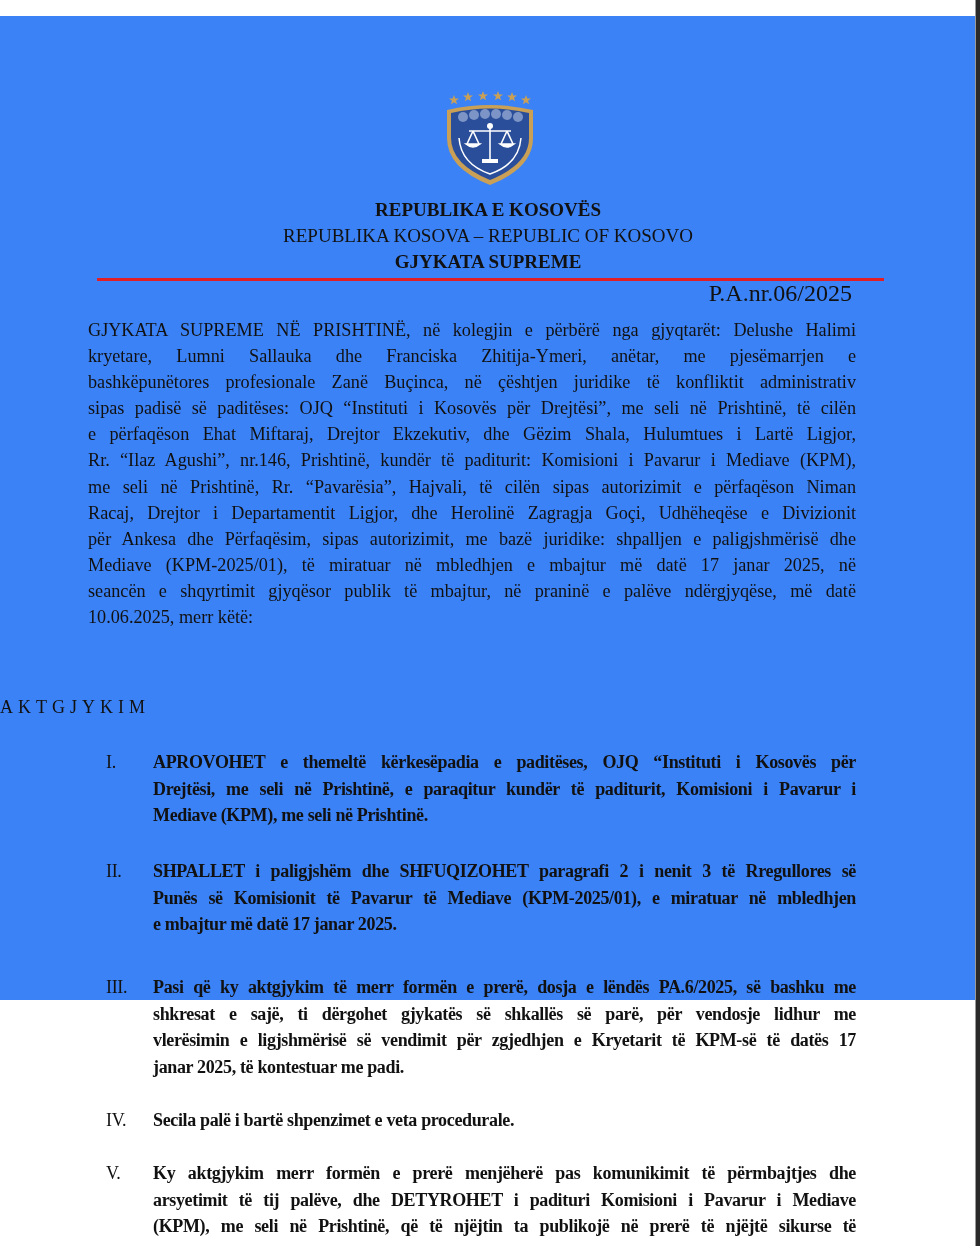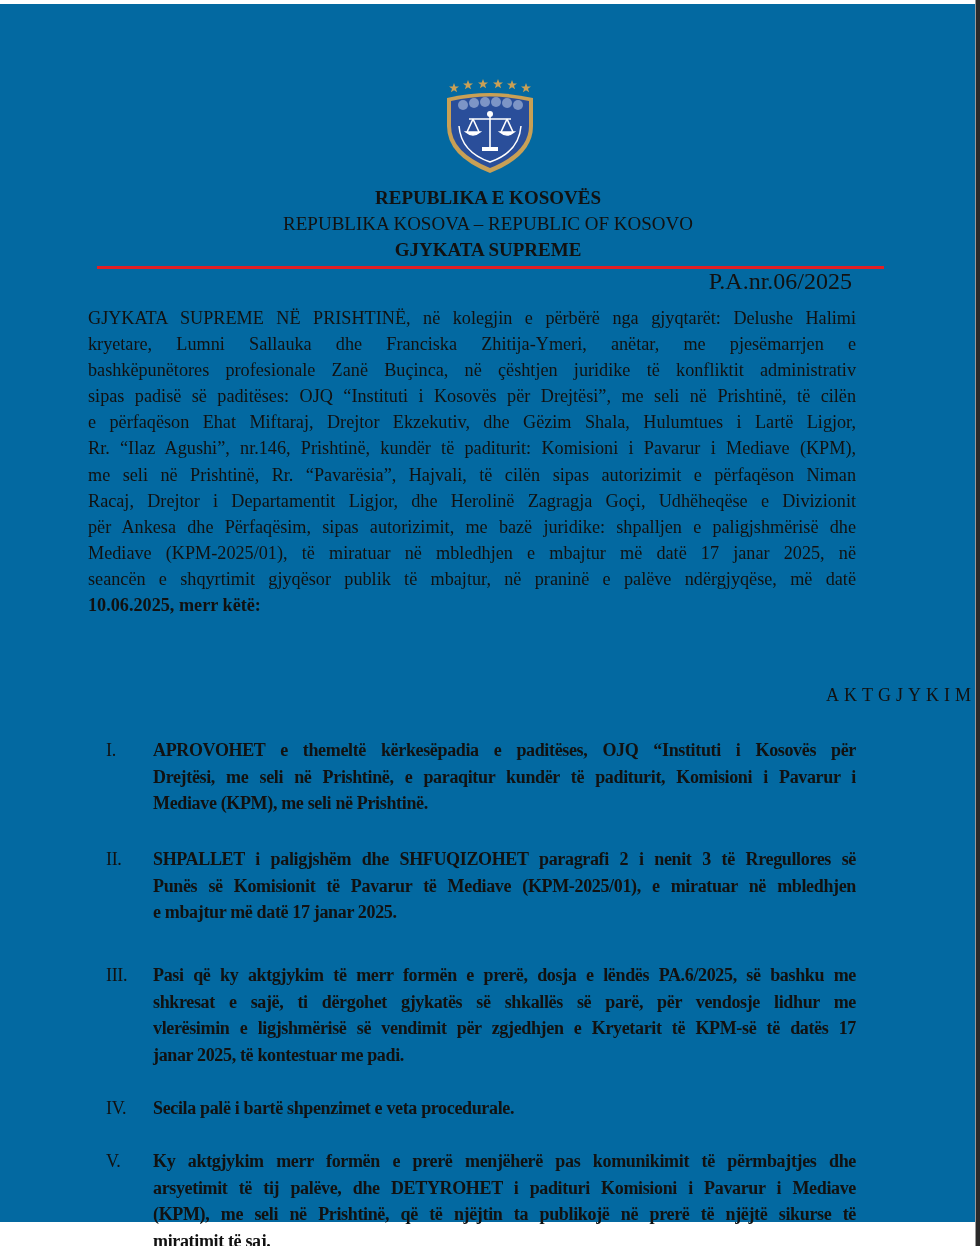--- a/index.html
+++ b/index.html
@@ -11,24 +11,24 @@
       width: 980px;
       height: 1246px;
       overflow: hidden;
       position: relative;
       font-family: "Liberation Serif", "DejaVu Serif", serif;
       color: #111111;
     }
     .page {
       position: absolute;
       left: 0;
-      top: 4px;
+      top: 16px;
       width: 976px;
-      height: 1218px;
-      background: #0369a1;
+      height: 984px;
+      background: #3b82f6;
     }
     .page-edge {
       position: absolute;
       right: 0;
       top: 0;
       width: 4px;
       height: 1246px;
       background: #2a2a2a;
       border-left: 1px solid #9a9a9a;
     }
@@ -75,28 +75,27 @@
       text-align: justify;
     }
     .intro .ln {
       display: block;
       text-align: justify;
       text-align-last: justify;
       white-space: nowrap;
     }
     .intro .ln.last {
       text-align-last: left;
-      font-weight: bold;
     }
     .title {
       position: absolute;
       left: 0;
       width: 976px;
       top: 679px;
-      text-align: right;
+      text-align: left;
       font-size: 18px;
       letter-spacing: 5px;
       line-height: 24px;
     }
     .item {
       position: absolute;
       left: 106px;
       width: 750px;
       font-size: 18px;
       line-height: 26.5px;

